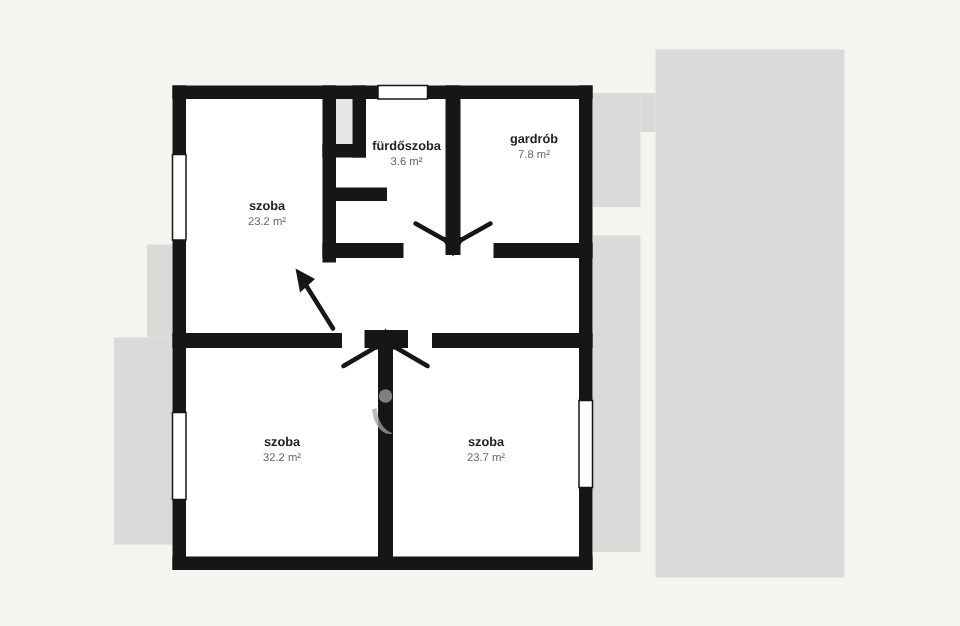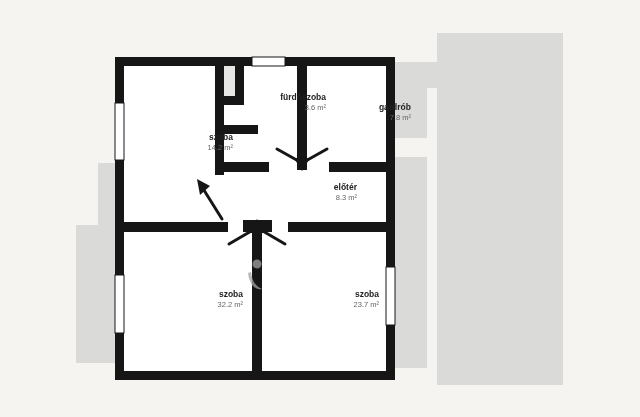--- a/index.html
+++ b/index.html
@@ -24,21 +24,21 @@
   .neighbor{fill:var(--neighbor-gray);}
   .interior{fill:var(--interior);}
   .shaft{fill:var(--shaft-gray);}
   .wall{fill:var(--wall);}
   .win{fill:#ffffff;stroke:var(--wall);stroke-width:1;}
   .leaf{stroke:var(--wall);stroke-width:3;fill:none;stroke-linecap:round;}
   .head{fill:var(--wall);}
   .wm{fill:#a3a3a1;opacity:.75;}
   .label{
     position:absolute;width:110px;transform:translate(-50%,-50%);
-    text-align:right;pointer-events:none;line-height:1.15;
+    text-align:center;pointer-events:none;line-height:1.15;
   }
   .room-name{font-size:8.5px;font-weight:700;color:var(--name-color);}
   .room-area{font-size:7.5px;font-weight:400;color:var(--area-color);margin-top:1px;}
 </style>
 </head>
 <body>
 
 <div class="canvas">
 
   <svg class="plan-svg" width="640" height="417" viewBox="0 0 640 417">
@@ -91,37 +91,33 @@
     </g>
 
     <g>
       <circle class="wm" cx="257" cy="264" r="4.5"></circle>
       <path class="wm" d="M251,272 C252,281 256,287 262,289 C255,291 249,283 248,273 Z"></path>
     </g>
   </svg>
 
   <div class="label" style="left:178px;top:143px">
     <div class="room-name">szoba</div>
-    <div class="room-area">14.2 m²</div>
+    <div class="room-area">23.2 m²</div>
   </div>
 
   <div class="label" style="left:271px;top:103px">
     <div class="room-name">fürdőszoba</div>
     <div class="room-area">3.6 m²</div>
   </div>
 
-  <div class="label" style="left:356px;top:113px">
+  <div class="label" style="left:356px;top:98px">
     <div class="room-name">gardrób</div>
     <div class="room-area">7.8 m²</div>
   </div>
 
-  <div class="label" style="left:302px;top:193px">
-    <div class="room-name">előtér</div>
-    <div class="room-area">8.3 m²</div>
-  </div>
 
   <div class="label" style="left:188px;top:300px">
     <div class="room-name">szoba</div>
     <div class="room-area">32.2 m²</div>
   </div>
 
   <div class="label" style="left:324px;top:300px">
     <div class="room-name">szoba</div>
     <div class="room-area">23.7 m²</div>
   </div>

